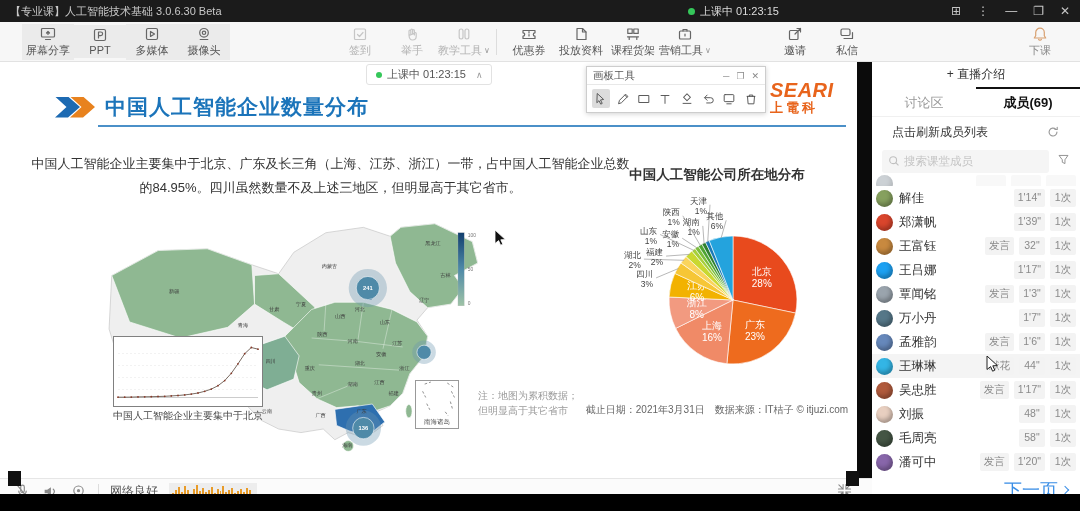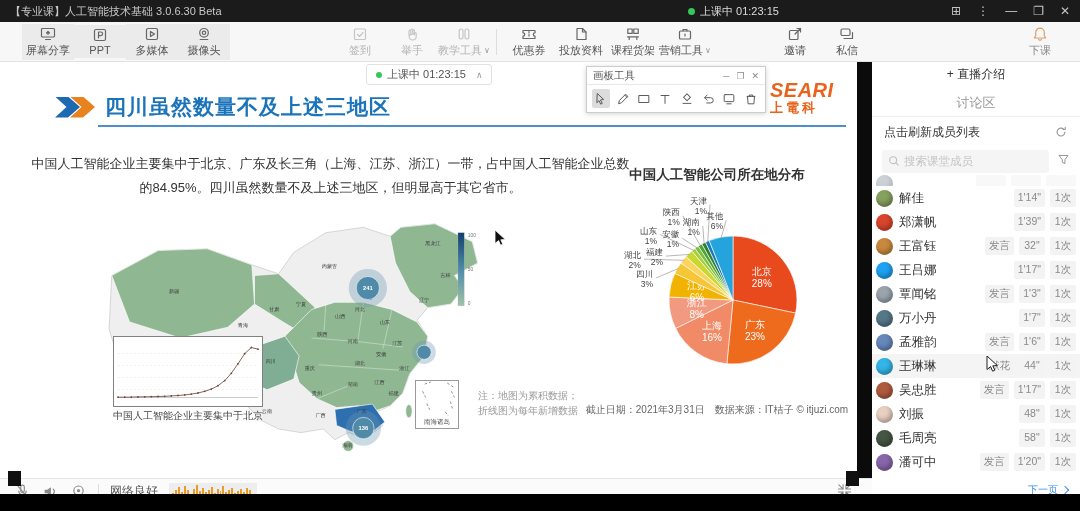--- a/index.html
+++ b/index.html
@@ -84,38 +84,38 @@
   .wave i{width:2px;background:#e89b28;display:block}
   .collapse{position:absolute;right:20px;top:4px}
   .collapse svg{width:15px;height:15px;stroke:#888;fill:none;stroke-width:1.1;stroke-linecap:round}
 
   
   .sidebar{width:208px;background:#fff;display:flex;flex-direction:column}
   .sb-header{height:25px;display:flex;align-items:center;justify-content:center;font-size:12px;color:#333}
   .tabs{height:30px;display:flex}
   .tab{flex:1;display:flex;align-items:center;justify-content:center;font-size:13px;color:#999;border-top:2px solid transparent;border-bottom:1px solid #f0f0f0}
   .tab.active{color:#111;font-weight:bold;border-top:2px solid #111}
-  .refreshrow{height:30px;display:flex;align-items:center;padding:0 12px;font-size:12px;color:#333}
+  .refreshrow{height:30px;display:flex;align-items:center;padding:0 20px;font-size:12px;color:#333}
   .refreshrow svg{margin-left:auto;width:14px;height:14px;stroke:#999;fill:none;stroke-width:1.3;stroke-linecap:round}
   .searchrow{height:28px;display:flex;align-items:center;padding:0 10px;gap:8px}
   .searchbox{flex:1;height:23px;background:#f5f5f5;border-radius:3px;display:flex;align-items:center;padding:0 6px;gap:4px}
   .searchbox svg{width:12px;height:12px;stroke:#c0c0c0;fill:none;stroke-width:1.3;flex:none}
   .searchbox input{border:0;background:transparent;outline:0;font-size:11.5px;color:#888;width:100%}
   .searchbox input::placeholder{color:#c4c4c4}
   .funnel svg{width:13px;height:13px;stroke:#888;fill:none;stroke-width:1.1;stroke-linejoin:round}
   .mlist{flex:1;overflow:hidden;padding:0 4px}
   .mrow{height:24px;display:flex;align-items:center;gap:6px}
   .mrow.hl{background:#f4f4f4;margin:0 -10px;padding:0 10px}
   .mrow.clipped{height:11px;overflow:hidden;opacity:.5;align-items:flex-start}
   .avatar{width:17px;height:17px;border-radius:50%;flex:none;box-shadow:inset -2px -3px 4px rgba(0,0,0,.28)}
   .mname{font-size:12.5px;color:#333;white-space:nowrap}
   .badges{margin-left:auto;display:flex;gap:5px}
   .badge{min-width:26px;text-align:center;background:#f3f3f3;color:#8a8a8a;font-size:10.5px;padding:2px 4px;border-radius:2px;white-space:nowrap}
   .badge.empty{width:30px;height:15px;padding:0}
-  .nextpage{height:26px;display:flex;align-items:center;justify-content:flex-end;gap:4px;padding:0 12px;color:#3a8ee6;font-size:10px}
+  .nextpage{height:26px;display:flex;align-items:center;justify-content:flex-end;gap:4px;padding:0 12px;color:#3a8ee6;font-size:18px}
   .npchv{width:6px;height:6px;border-right:1.5px solid #3a8ee6;border-bottom:1.5px solid #3a8ee6;transform:rotate(-45deg)}
 
   
   .edgestrip{height:8px;position:relative;background:#e9efdd}
   .edgestrip .sA{position:absolute;top:0;bottom:0;left:0;width:470px;background:#cfe2ad}
   .edgestrip .sB{position:absolute;top:0;bottom:0;left:557px;width:92px;background:#efa430}
   .edgestrip .sC{position:absolute;top:0;bottom:0;right:0;width:6px;background:#fff}
 
   svg text{font-family:"Liberation Sans","DejaVu Sans",sans-serif}
 </style>
@@ -321,21 +321,21 @@
         <div class="logo">
           <div class="l1">SEARI</div>
           <div class="l2">上電科</div>
         </div>
 
         <div class="slidetitle">
           <span style="display:flex">
             <span class="chv b"></span>
             <span class="chv o"></span>
           </span>
-          <span class="titletext">四川虽然数量不及上述三地区</span>
+          <span class="titletext">中国人工智能企业数量分布</span>
         </div>
         <div class="title-rule"></div>
 
         <div class="bodytext">
           <div>中国人工智能企业主要集中于北京、广东及长三角（上海、江苏、浙江）一带，占中国人工智能企业总数</div>
           <div>的84.95%。四川虽然数量不及上述三地区，但明显高于其它省市。</div>
         </div>
 
         <div class="mapwrap">
           <svg viewBox="0 0 440 260">
@@ -444,21 +444,21 @@
 
         <div class="seainset">
           <svg viewBox="0 0 40 36">
             <path d="M8,3 L14,1 M30,2 L36,6 M34,10 L37,16 M33,20 L35,27 M28,30 L31,34 M6,10 L9,16 M10,22 L13,28" stroke="#888" stroke-width="0.9" fill="none" stroke-dasharray="2.5 2"></path>
           </svg>
           <div class="sea-label">南海诸岛</div>
         </div>
 
         <div class="note">
           <div>注：地图为累积数据；</div>
-          <div>折线图为每年新增数据</div>
+          <div>但明显高于其它省市</div>
         </div>
 
         <div class="piewrap">
           <div class="pie-title">中国人工智能公司所在地分布</div>
           <svg id="pie-svg" width="268" height="212" viewBox="0 0 268 212">
               <path d="M150,114L150.0,50.0A64,64 0 0 1 212.6,127.1Z" fill="#e84a1d" stroke="#fff" stroke-width="0.6"></path>
               <text x="178.81055675451" y="88.59388499782253" fill="#fff" font-size="10" text-anchor="middle">北京</text>
               <text x="178.81055675451" y="100.59388499782253" fill="#fff" font-size="10" text-anchor="middle">28%</text>
               <path d="M150,114L212.6,127.1A64,64 0 0 1 143.9,177.7Z" fill="#ee6b1e" stroke="#fff" stroke-width="0.6"></path>
               <text x="172.00874232650824" y="141.8916319595529" fill="#fff" font-size="10" text-anchor="middle">广东</text>
@@ -577,20 +577,23 @@
     </div>
 
     <div class="sidebar">
       <div class="sb-header">
         <span>+ 直播介绍</span>
       </div>
       <div class="tabs">
         <div class="tab">
             <span>讨论区</span>
           </div>
+        <div class="tab active">
+            <span>成员(69)</span>
+          </div>
       </div>
       <div class="refreshrow">
         <span>点击刷新成员列表</span>
         <svg viewBox="0 0 16 16">
             <path d="M12.5 8a4.5 4.5 0 1 1-1.4-3.2M12.8 2.6v2.6h-2.6" fill="none"></path>
           </svg>
       </div>
       <div class="searchrow">
         <div class="searchbox">
           <svg viewBox="0 0 14 14">

